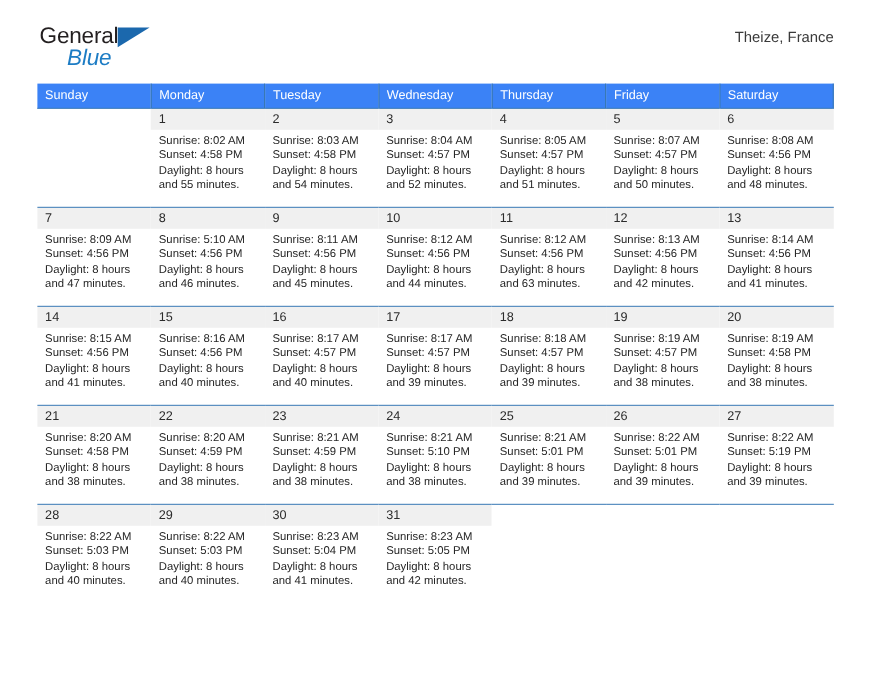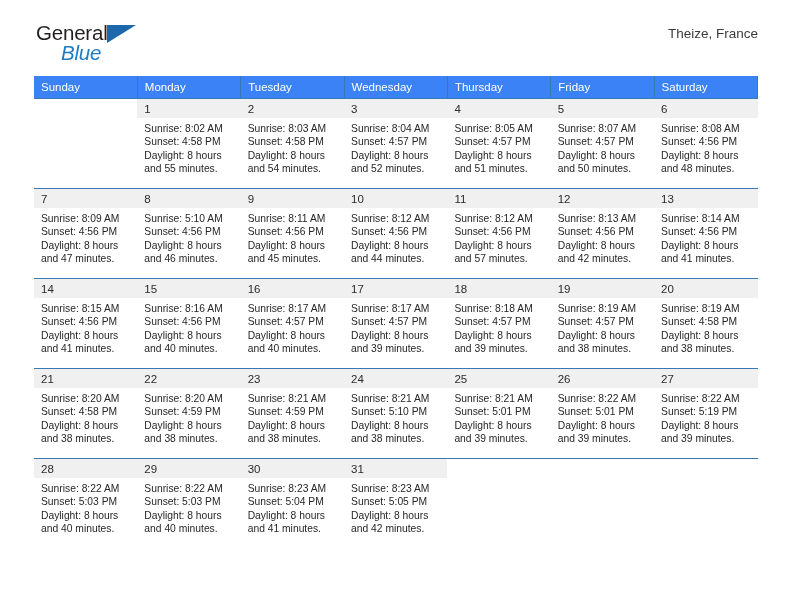--- a/index.html
+++ b/index.html
@@ -289,21 +289,21 @@
               </div>
             </div>
           </td>
           <td>
             <div class="daycell">
               <div class="daynum-band">11</div>
               <div class="details">
                 <div>Sunrise: 8:12 AM</div>
                 <div>Sunset: 4:56 PM</div>
                 <div>Daylight: 8 hours</div>
-                <div>and 57 minutes.</div>
+                <div>and 63 minutes.</div>
               </div>
             </div>
           </td>
           <td>
             <div class="daycell">
               <div class="daynum-band">12</div>
               <div class="details">
                 <div>Sunrise: 8:13 AM</div>
                 <div>Sunset: 4:56 PM</div>
                 <div>Daylight: 8 hours</div>

